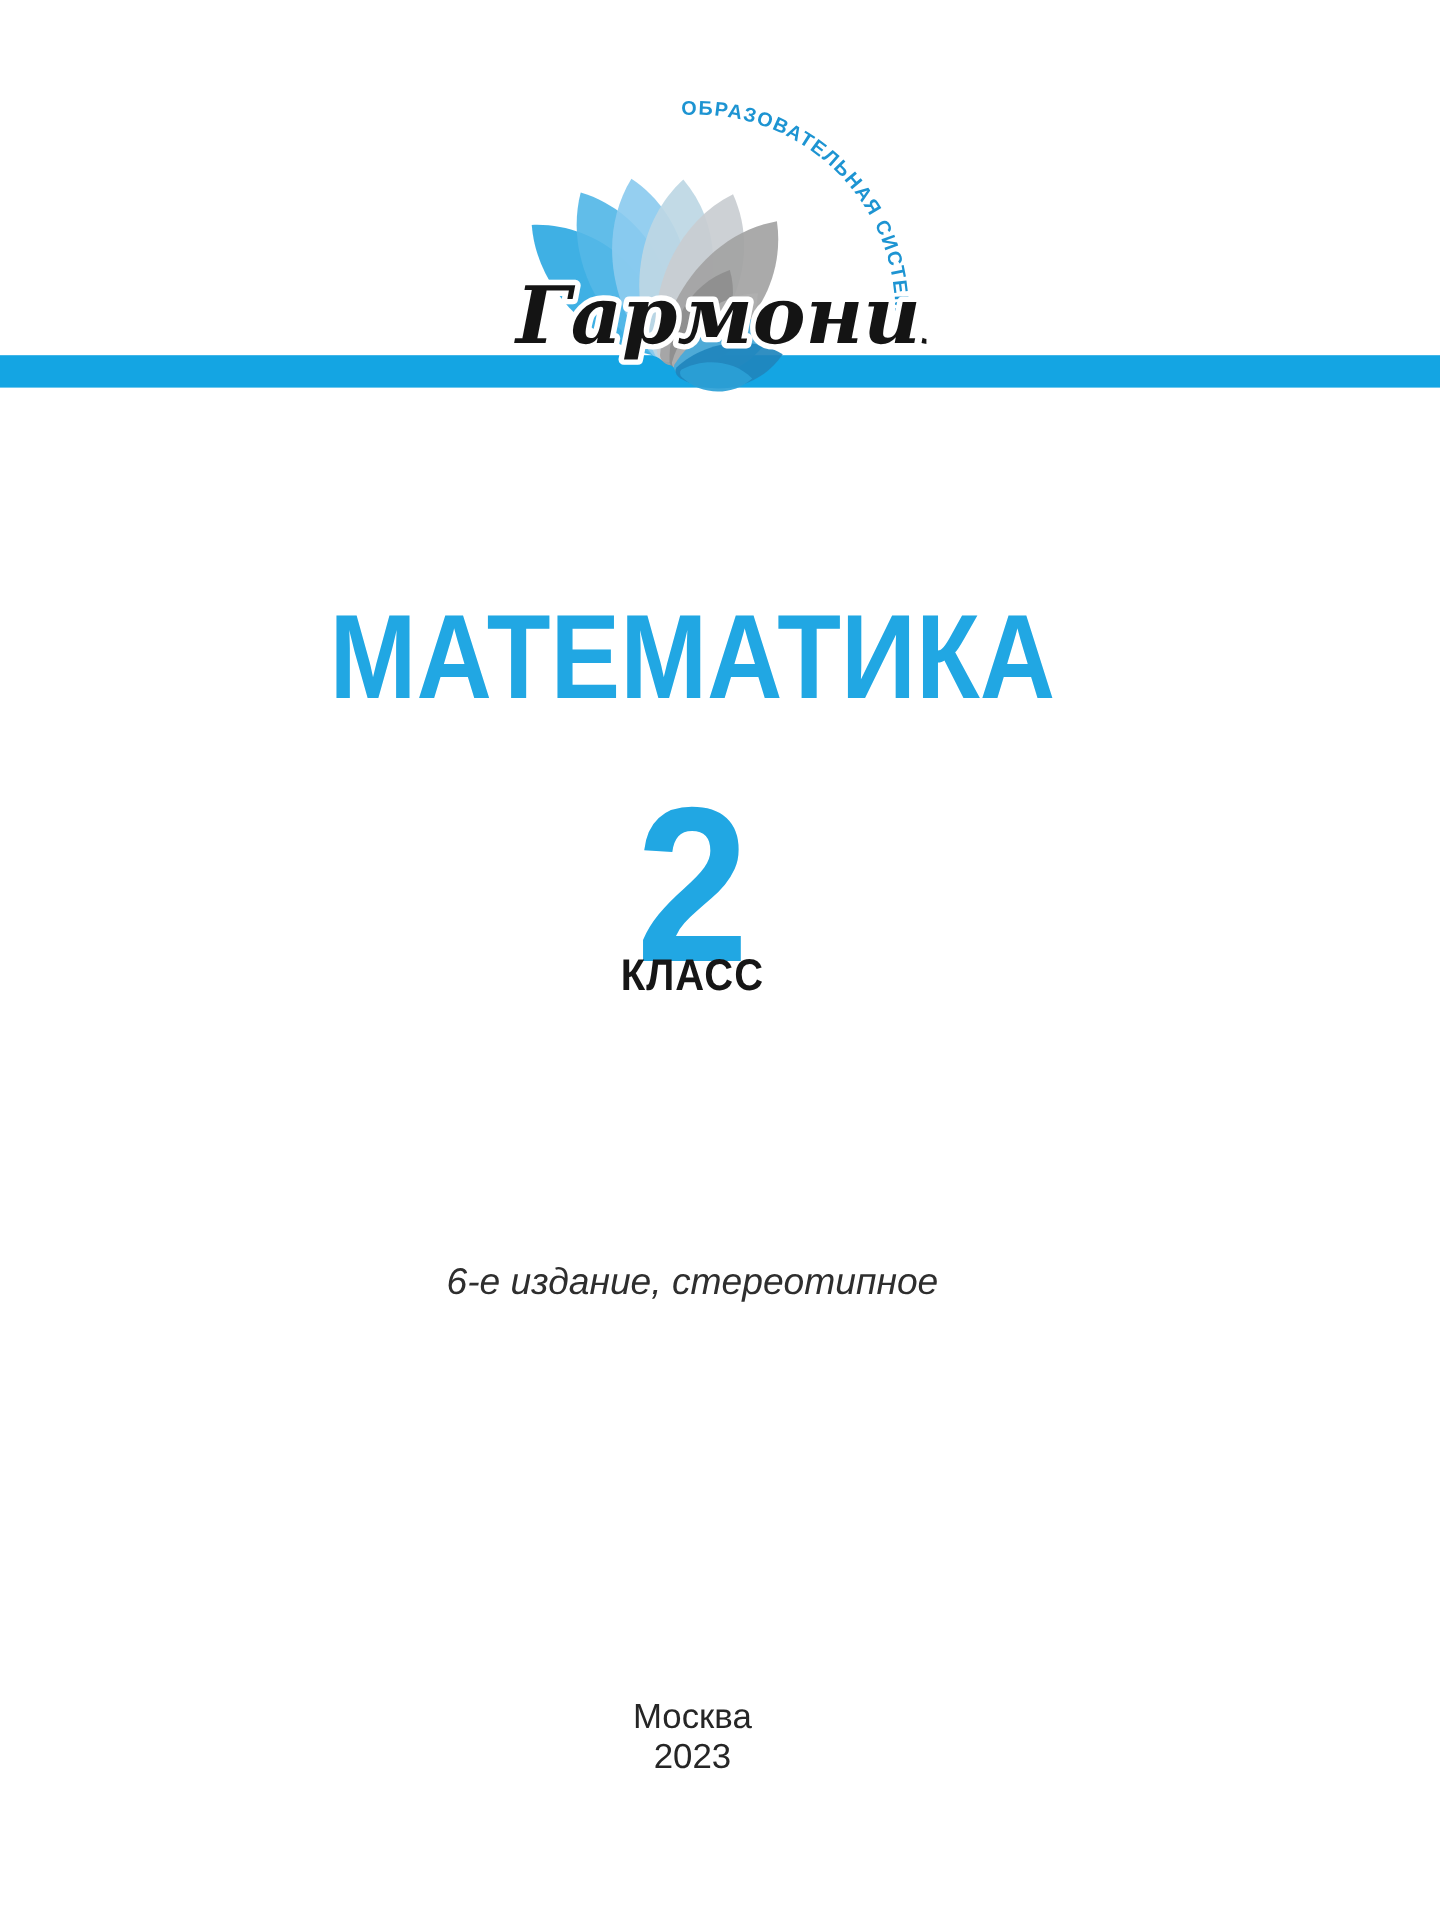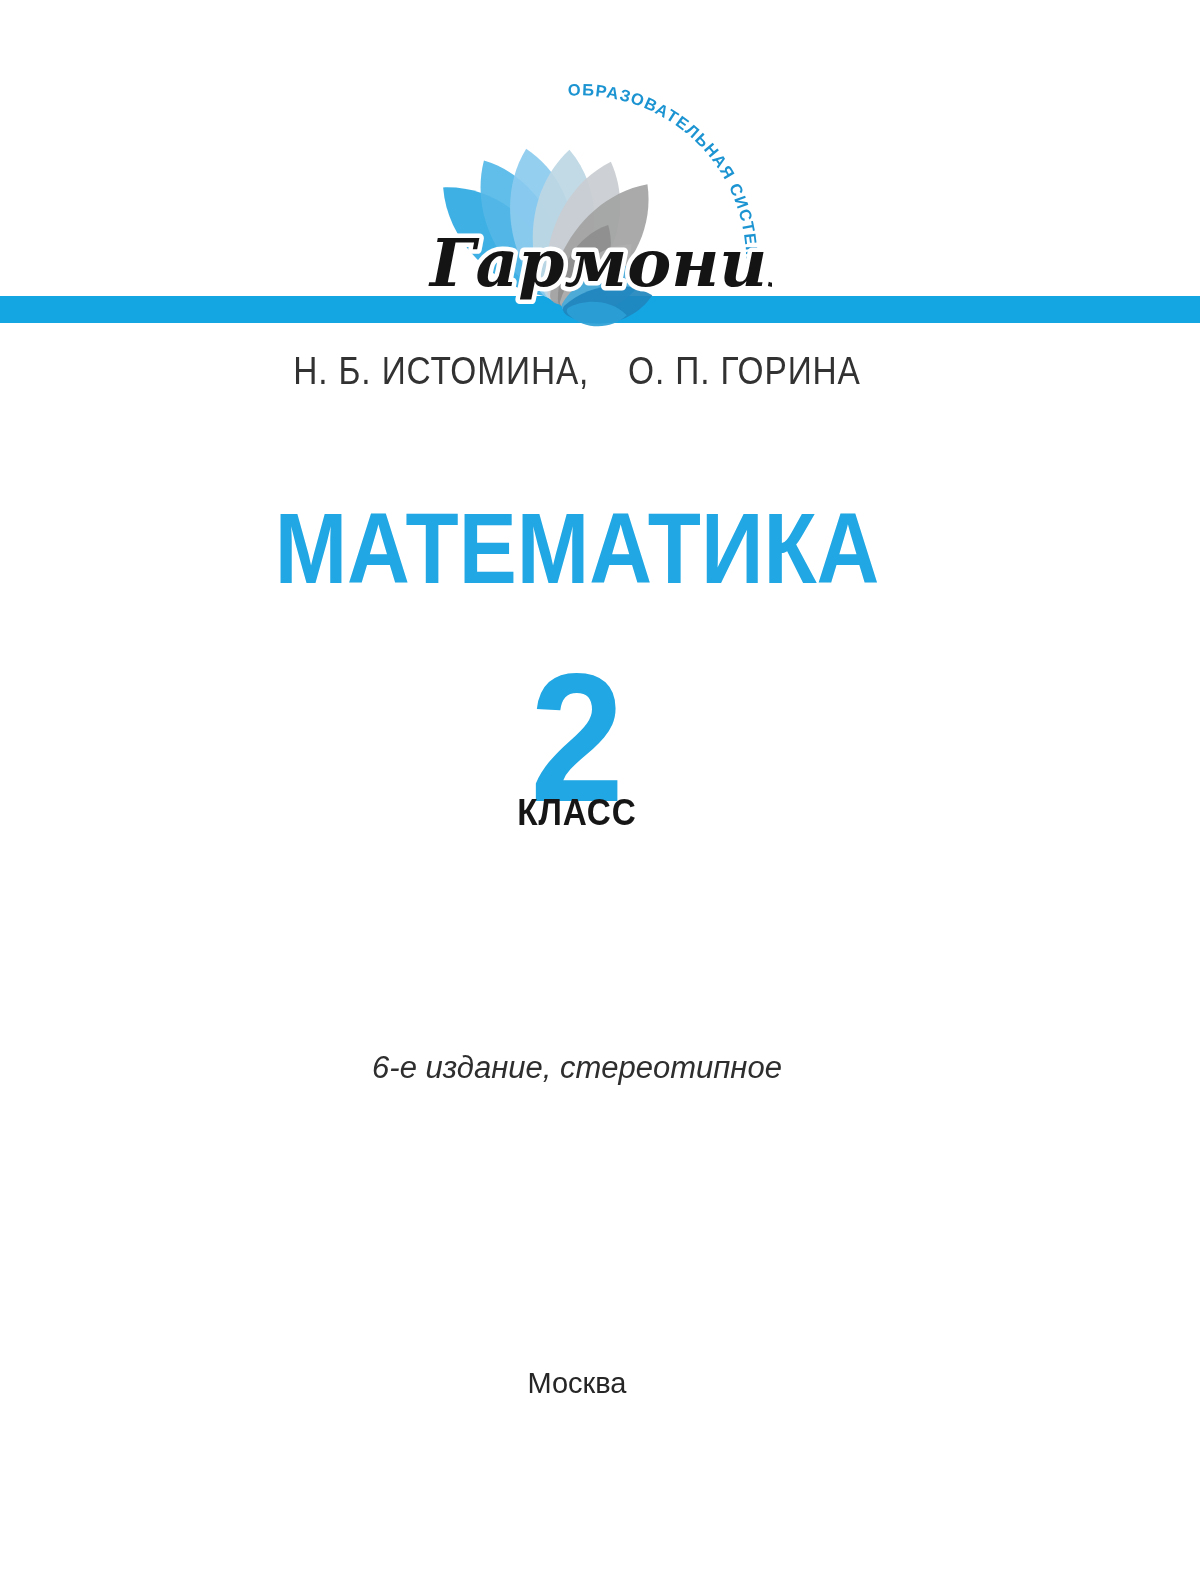--- a/index.html
+++ b/index.html
@@ -63,21 +63,21 @@
   .subtitle-row {
     display:flex; justify-content:center; gap:82px;
     transform:scaleX(0.66); transform-origin:center;
     font-size:62px; font-weight:bold; color:#161616;
     line-height:1; white-space:nowrap;
   }
   .edition-text {
     font-style:italic; font-size:31px; color:#2e2e2e; line-height:1;
   }
   .imprint {
-    font-size:29px; color:#262626; line-height:33px;
+    font-size:29px; color:#262626; line-height:33px;margin-top:48px;
   }
 </style>
 </head>
 <body>
 
 <div class="page">
 
   <div class="blue-bar"></div>
 
   <svg class="logo-svg" viewBox="0 0 376 250">
@@ -101,41 +101,36 @@
       <use href="#leaf" transform="translate(172,228) rotate(94) scale(0.4)" fill="#2b9fd6"></use>
     </g>
 
     <text class="arc-label" fill="#1d94d2">
       <textPath href="#arcpath" startOffset="0">ОБРАЗОВАТЕЛЬНАЯ СИСТЕМА</textPath>
     </text>
 
     <text class="script-label" x="34" y="206" fill="#141414">Гармония</text>
   </svg>
 
-  <div class="abs" style="top:352px">
-    <div class="authors-row">
-      <span>Н. Б. ИСТОМИНА,</span>
-      <span>О. П. ГОРИНА</span>
-    </div>
-  </div>
 
   <div class="abs" style="top:498px">
     <div class="title-text">МАТЕМАТИКА</div>
   </div>
 
   <div class="abs" style="top:645px">
     <div class="grade-num">2</div>
   </div>
 
   <div class="abs" style="top:794px">
     <div class="grade-label">КЛАСС</div>
   </div>
 
 
   <div class="abs" style="top:1052px">
     <div class="edition-text">6-е издание, стереотипное</div>
   </div>
 
   <div class="abs imprint" style="top:1367px">
     <div>Москва</div>
+    <div>2023</div>
   </div>
 
 </div>
 
 </body></html>

